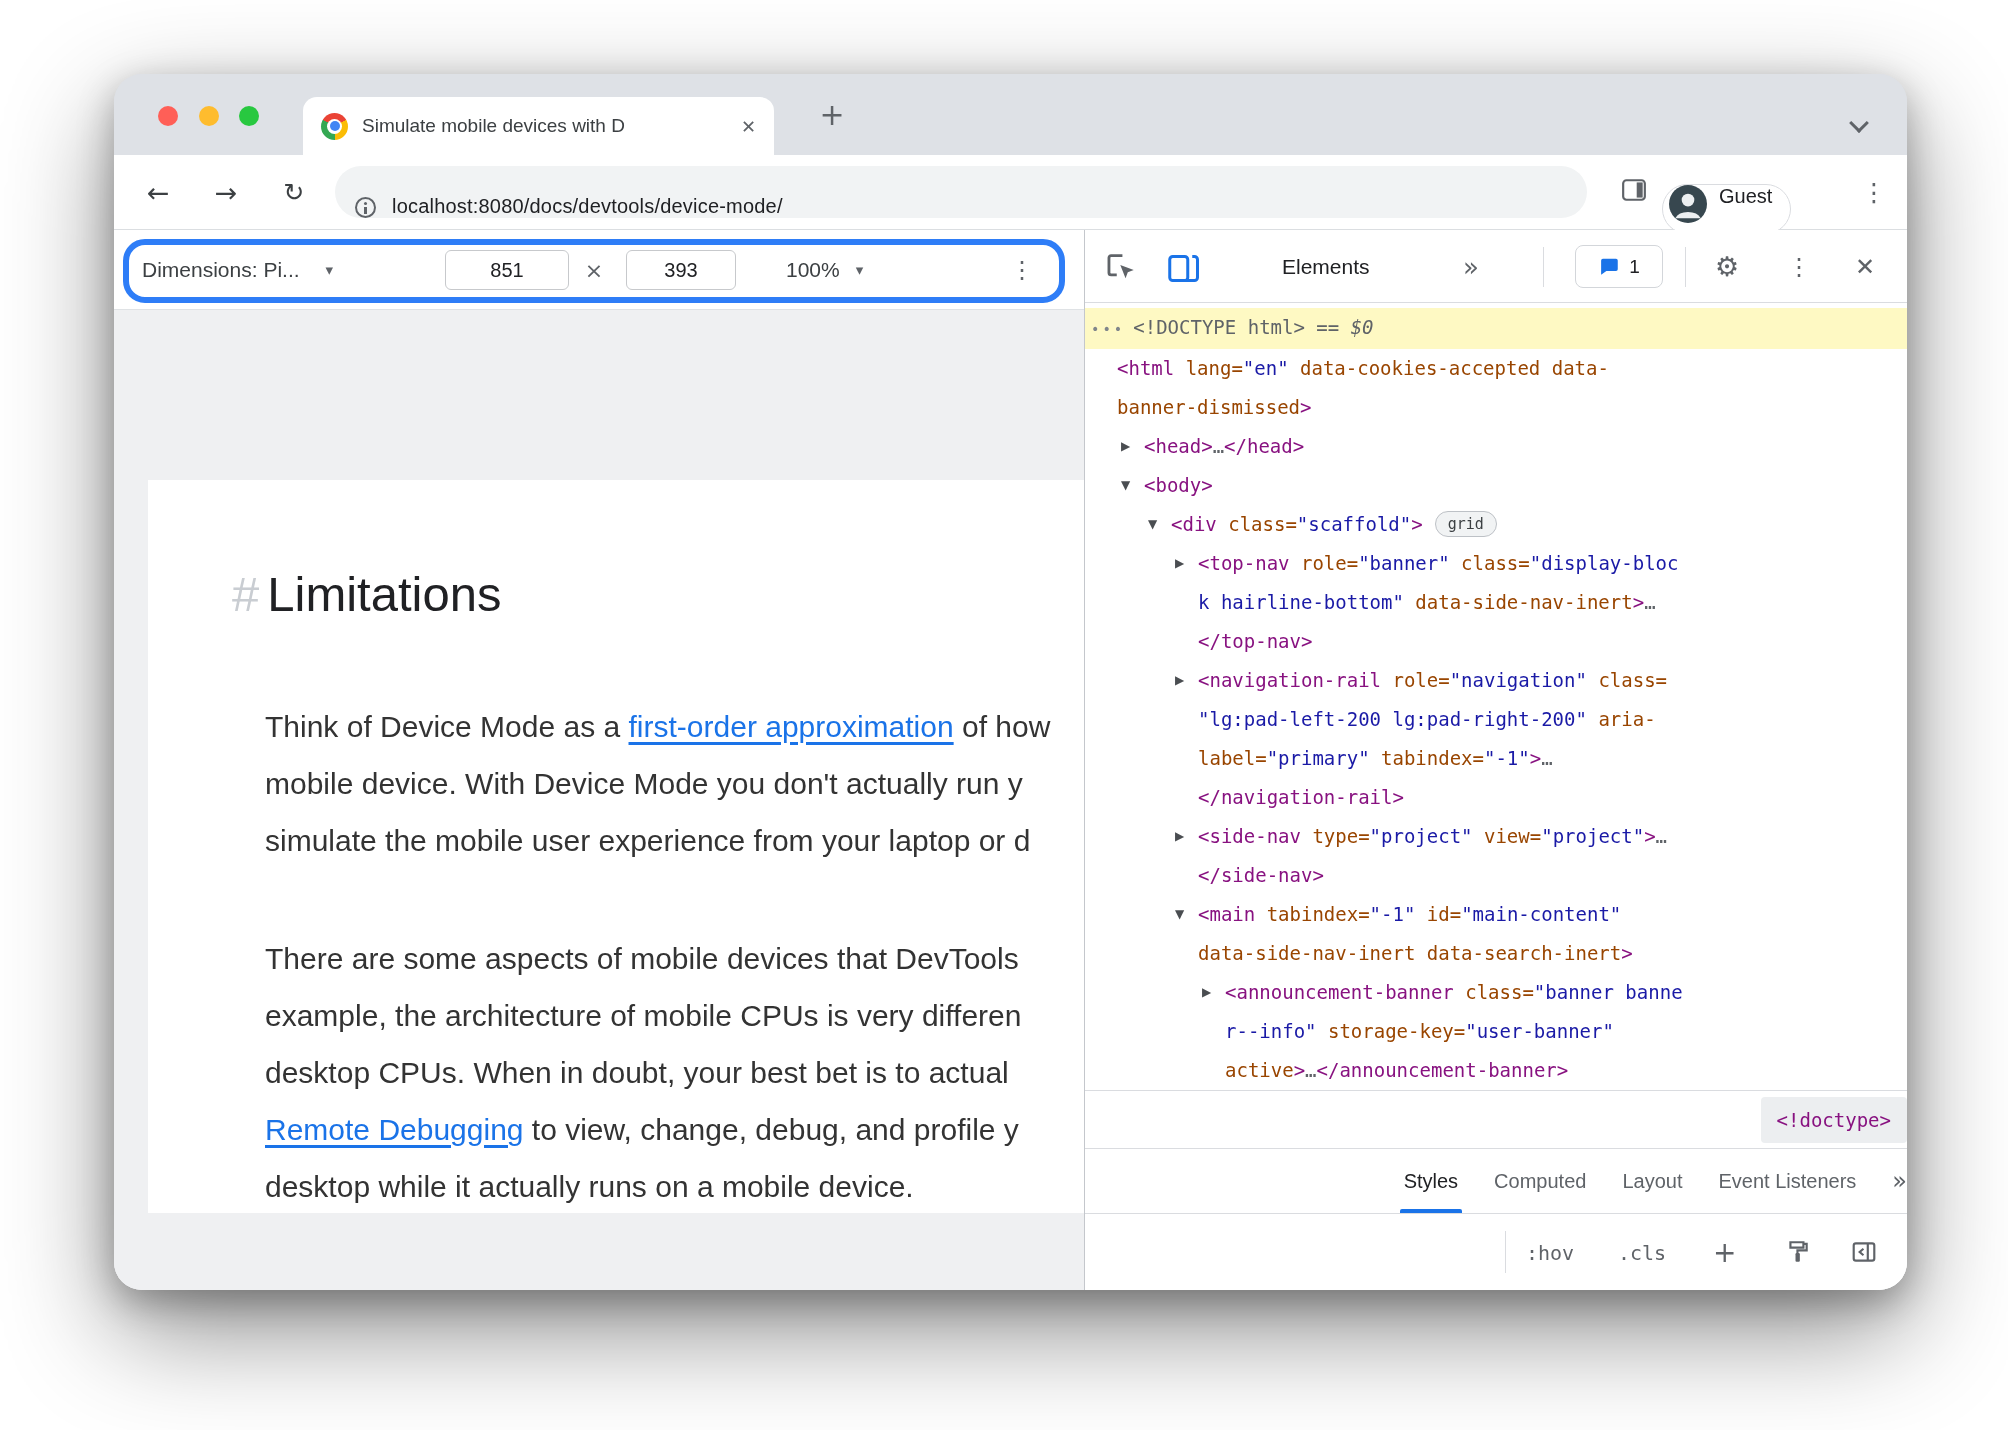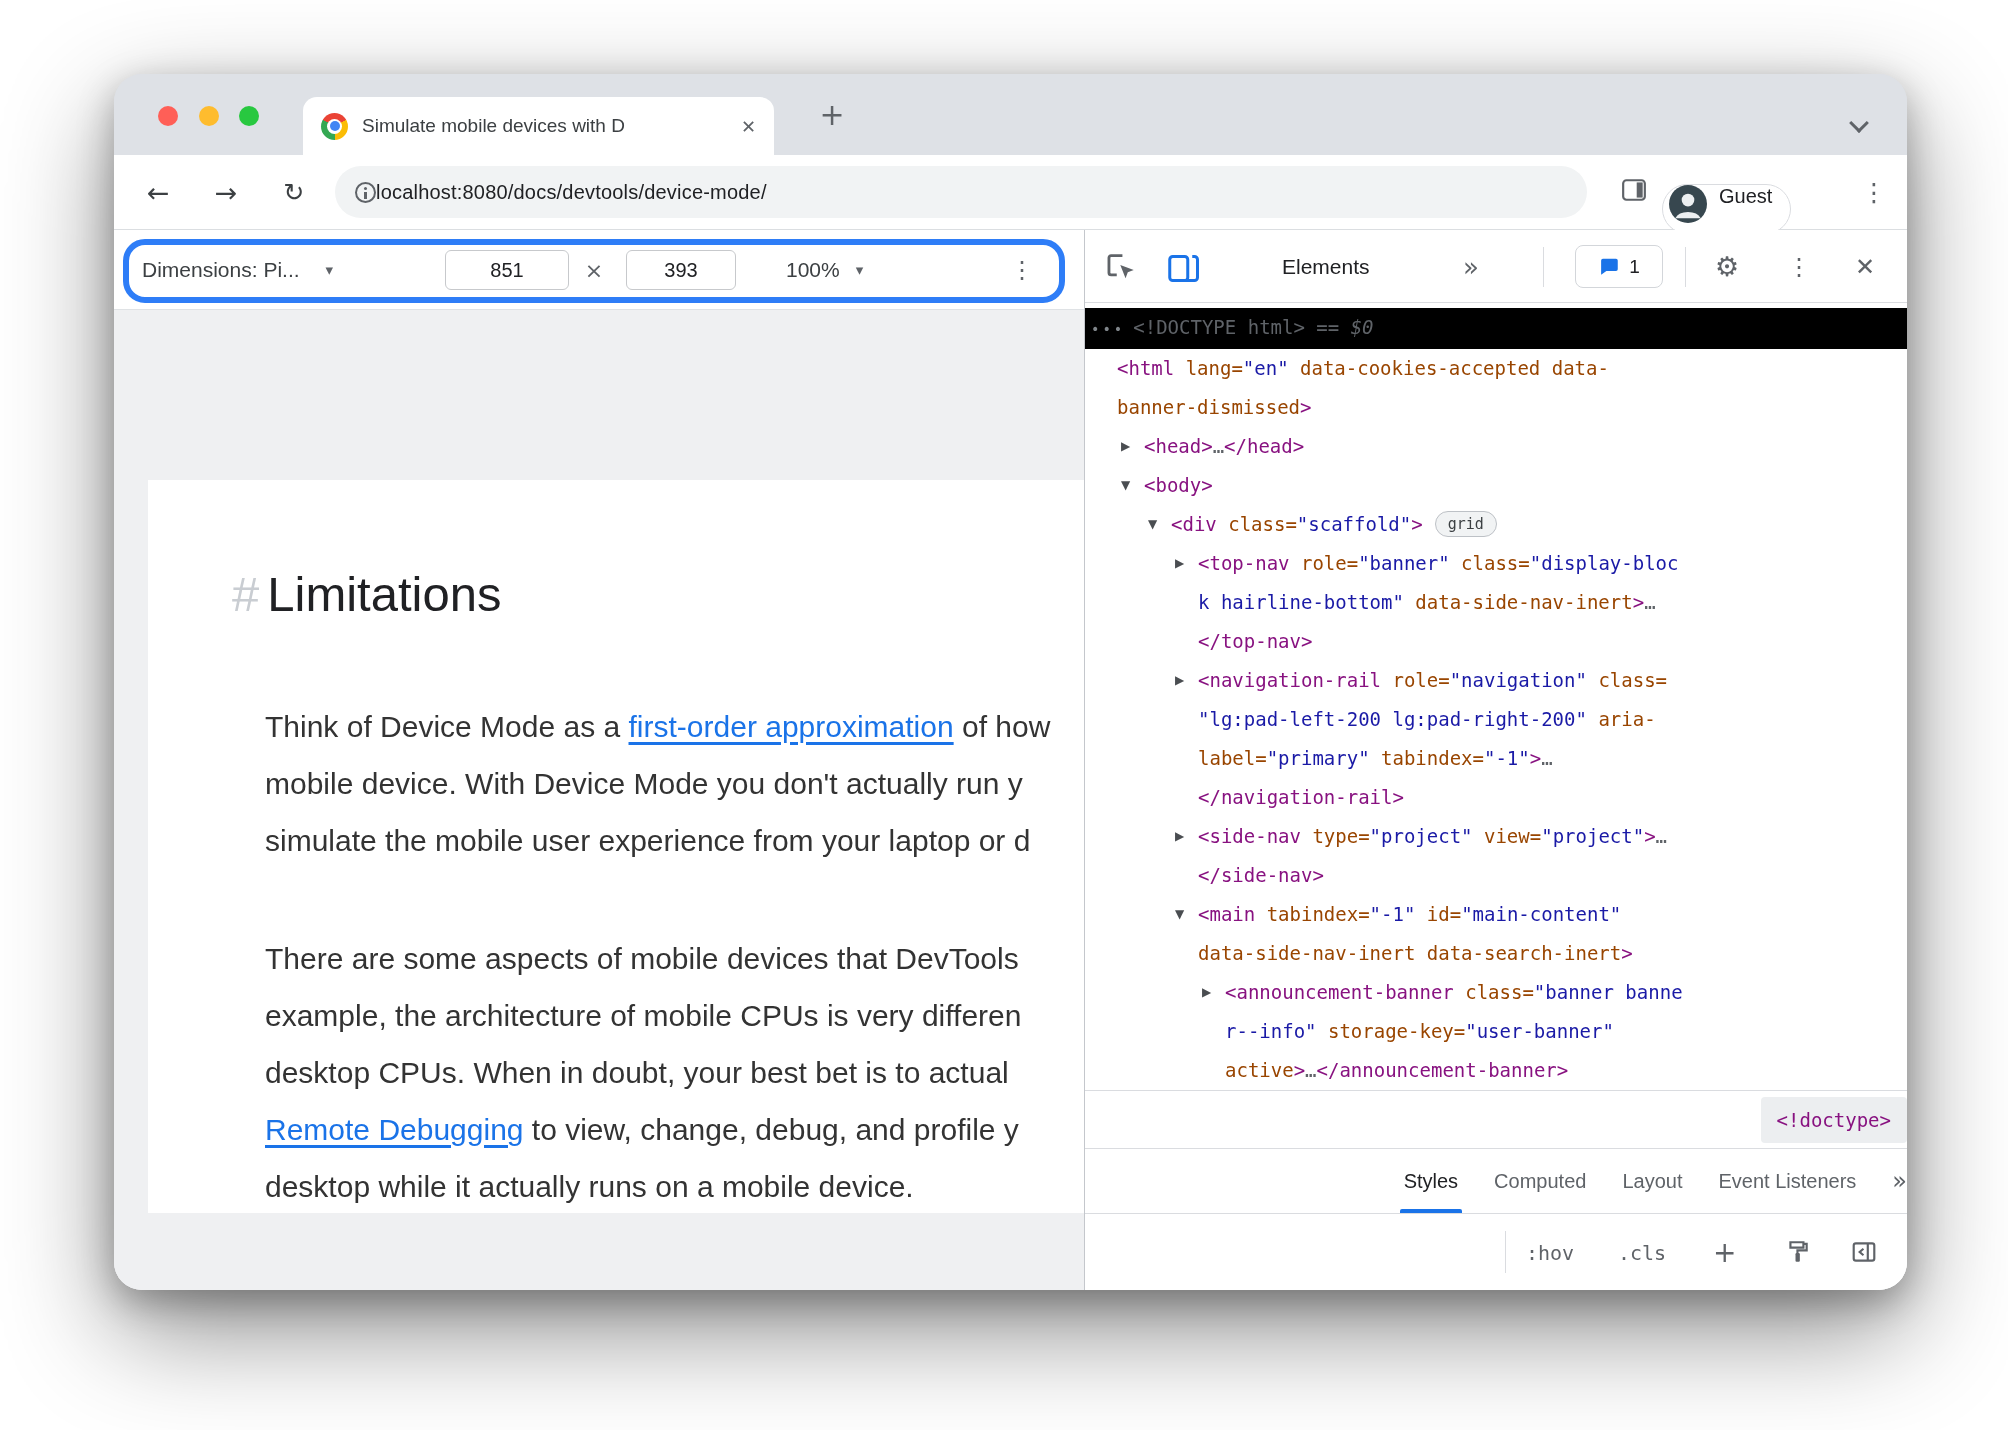--- a/index.html
+++ b/index.html
@@ -30,21 +30,21 @@
             font-size:30px; color:#5F6368; }
   .tab-chevron { position:absolute; left:1738px; top:42px; width:14px; height:14px;
                  border-right:3px solid #5F6368; border-bottom:3px solid #5F6368; transform:rotate(45deg); }
 
   
   .addressbar { position:absolute; top:81px; left:0; right:0; height:75px; background:#fff; border-bottom:1px solid #DBDEE1; }
   .nav-ico { position:absolute; top:0; height:75px; display:flex; align-items:center; justify-content:center; width:44px;
              color:#3C4043; font-size:27px; }
   .nav-back { left:22px; } .nav-fwd { left:90px; } .nav-reload { left:158px; font-size:25px; }
   .urlbar { position:absolute; left:221px; top:11px; width:1252px; height:52px; border-radius:26px; background:#F1F3F4;
-            display:flex; align-items:center; padding-left:20px; }
+            display:flex; align-items:flex-end; gap:16px; padding-left:20px; }
   .info-icon { width:21px; height:21px; border:2px solid #5F6368; border-radius:50%; position:relative; flex:0 0 auto; }
   .info-icon::before { content:""; position:absolute; top:3px; left:50%; margin-left:-1.5px; width:3px; height:3px; background:#5F6368; border-radius:50%; }
   .info-icon::after  { content:""; position:absolute; top:8px;  left:50%; margin-left:-1.5px; width:3px; height:7px; background:#5F6368; }
   .url-text { font-size:20px; color:#202124; letter-spacing:.2px; white-space:nowrap; }
   .sidepanel-btn { position:absolute; left:1506px; top:22px; }
   .guest-chip { position:absolute; left:1548px; top:29px; height:50px; border:1px solid #DADCE0; border-radius:25px;
                 display:flex; align-items:flex-start; gap:12px; padding:0 18px 15px 6px; background:#fff; }
   .guest-label { font-size:20px; color:#202124; }
   .browser-menu { position:absolute; left:1740px; top:0; height:75px; width:40px; display:flex; align-items:center; justify-content:center;
                   font-size:25px; color:#5F6368; }
@@ -94,21 +94,21 @@
                   display:flex; align-items:center; justify-content:center; gap:9px; }
   .issues-count { font-size:19px; color:#202124; }
   .ico-gear { left:620px; width:44px; font-size:27px; color:#5F6368; }
   .ico-kebab { left:692px; width:44px; font-size:24px; color:#5F6368; }
   .ico-close { left:758px; width:44px; font-size:24px; color:#5F6368; }
 
   
   .dt-tree { height:787px; overflow:hidden; padding-top:5px; font-family:"DejaVu Sans Mono", monospace;
              font-size:19px; line-height:39px; flex:0 0 auto; position:relative; }
   .trow { position:relative; white-space:pre; color:#202124; }
-  .trow.sel { background:#000000; }
+  .trow.sel { background:#fef9c3; }
   .arrow { position:absolute; top:0; font-size:12px; color:#4A4D51; line-height:39px; font-family:"DejaVu Sans", sans-serif; }
   .s-tag { color:#881280; }
   .s-attr { color:#994500; }
   .s-val { color:#1A1AA6; }
   .s-gray { color:#5F6368; }
   .s-doctype { color:#5F6368; }
   .s-eq { color:#5F6368; }
   .s-dollar { color:#5F6368; font-style:italic; }
   .s-dots { color:#80868B; letter-spacing:3px; margin-left:-26px; margin-right:8px; font-size:14px; }
   .grid-badge { display:inline-block; margin-left:12px; padding:0 12px; height:26px; line-height:24px;

